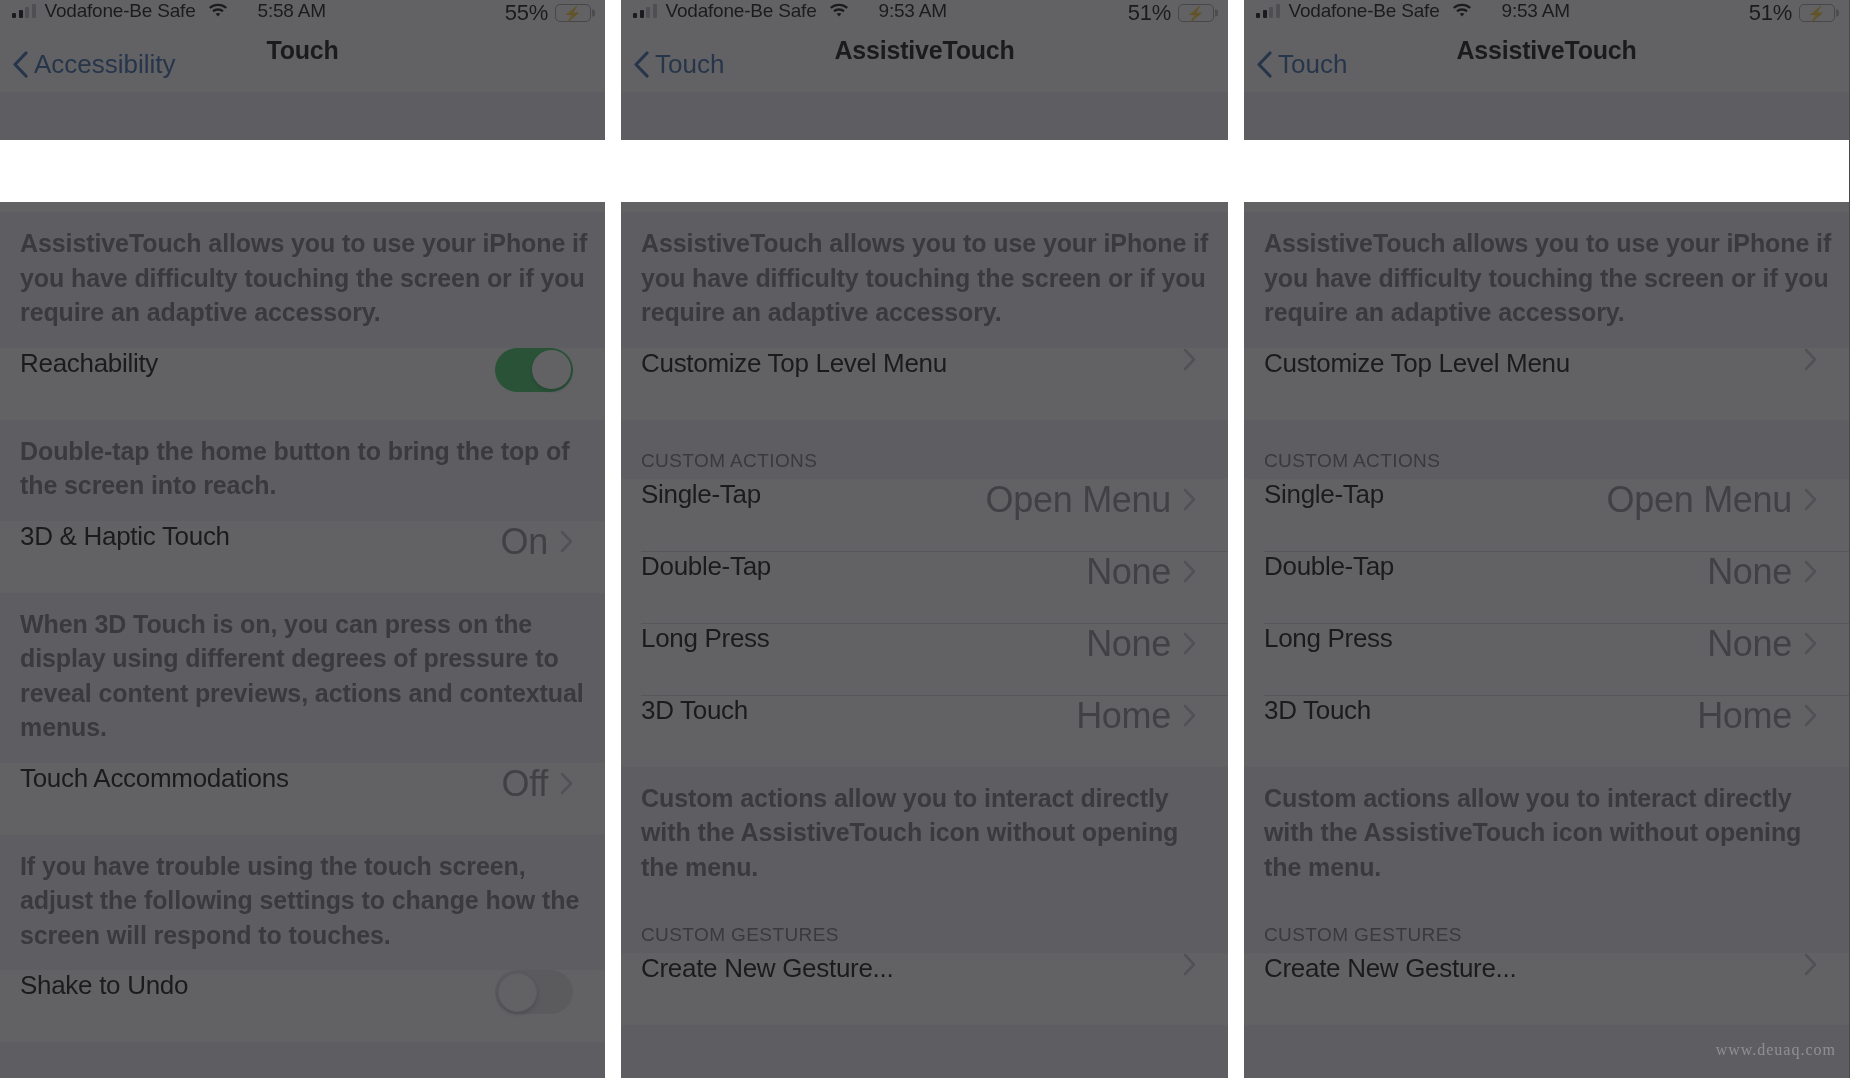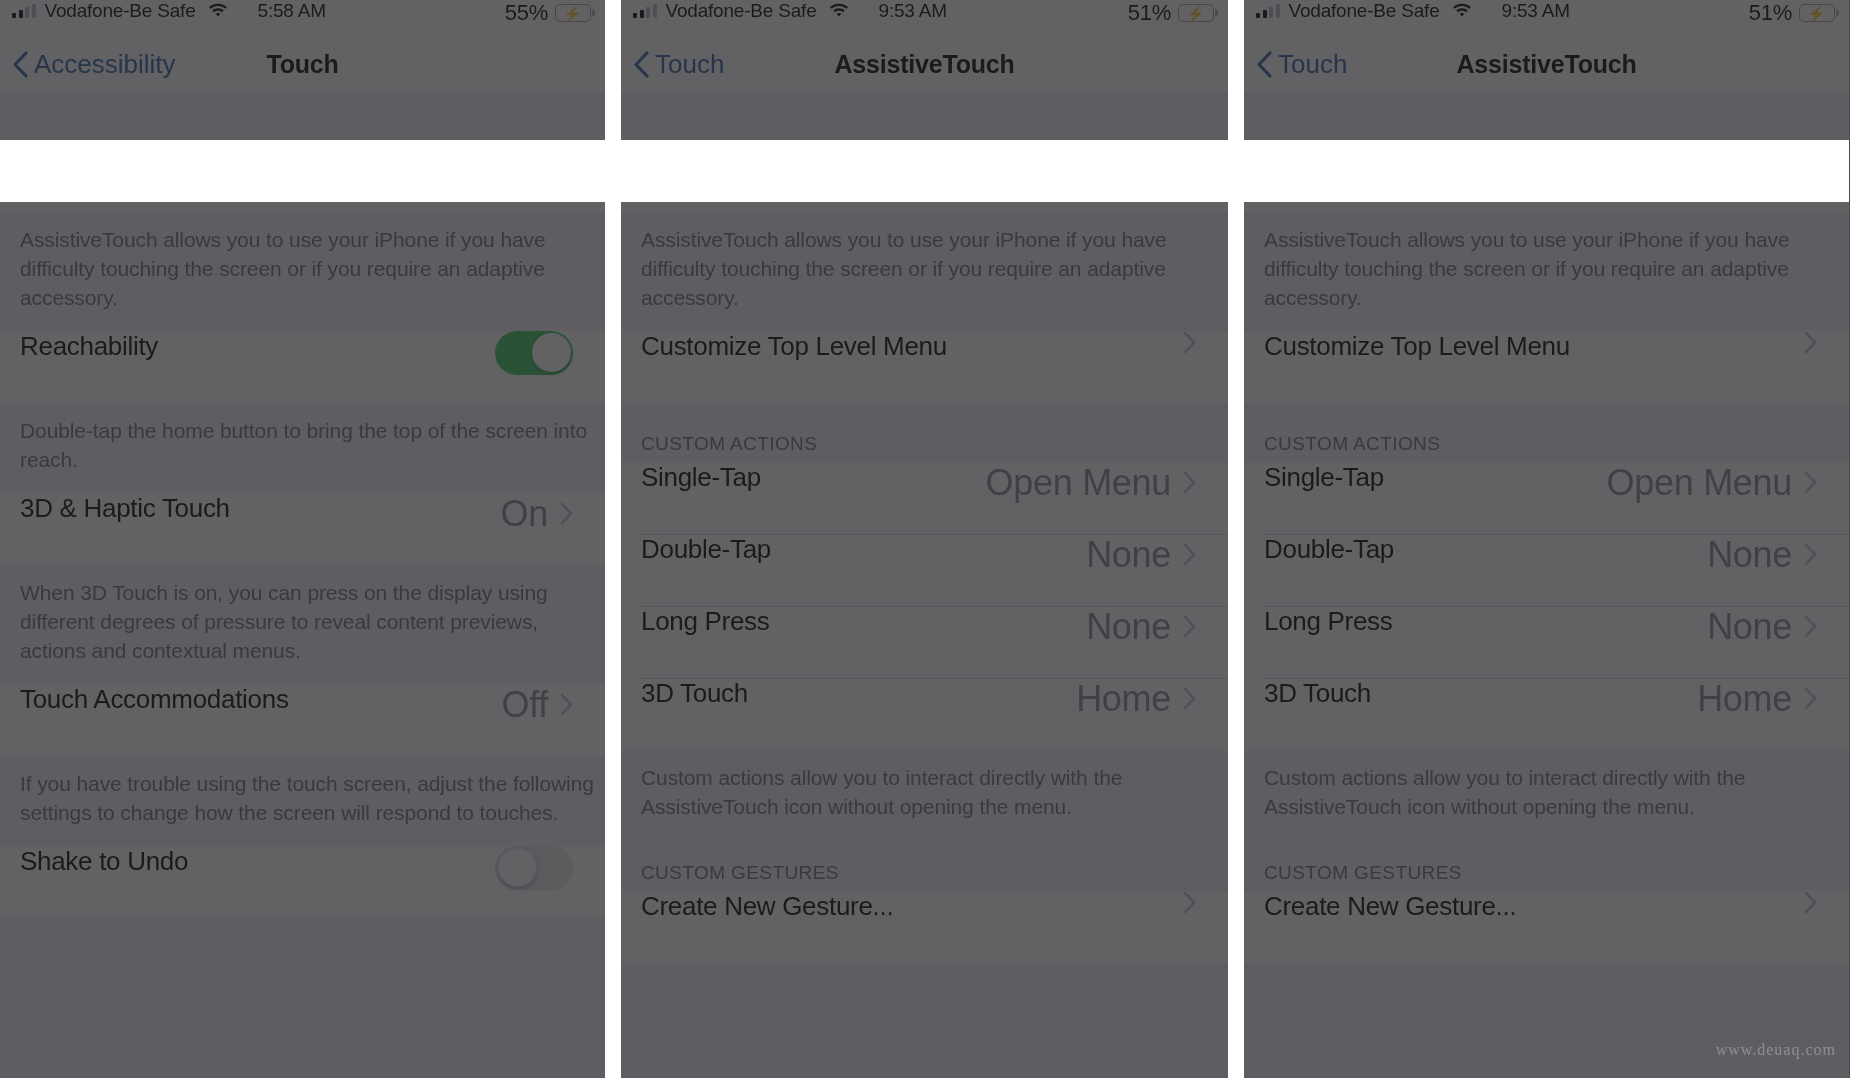--- a/index.html
+++ b/index.html
@@ -96,21 +96,20 @@
     font-size:15px;
     line-height:1;
     color:#111;
   }
 
   
   .navbar{
     height:56px;
     background:#fff;
     display:flex;
-    align-items:center;
     position:relative;
     z-index:5;
   }
   .back{
     display:flex; align-items:center;
     gap:6px;
     padding-left:12px;
     color:#2b5f9e;
     font-size:26px;
     cursor:pointer;
@@ -169,24 +168,25 @@
     color:#8a8a8e;
     letter-spacing:-0.3px;
   }
   .chev-right{
     width:13px; height:23px;
     flex:0 0 auto;
   }
   .footer{
     background:#efeff4;
     padding:14px 10px 18px 20px;
-    font-size:21px;
+    font-size:25px;
     line-height:1.38;
     color:#6d6d72;
     letter-spacing:-0.1px;
+    font-weight:bold;
   }
   .grouphdr{
     background:#efeff4;
     padding:30px 20px 7px 20px;
     font-size:19px;
     color:#6d6d72;
     letter-spacing:0.4px;
   }
   .grouphdr.tight{ padding-top:22px; }
 

